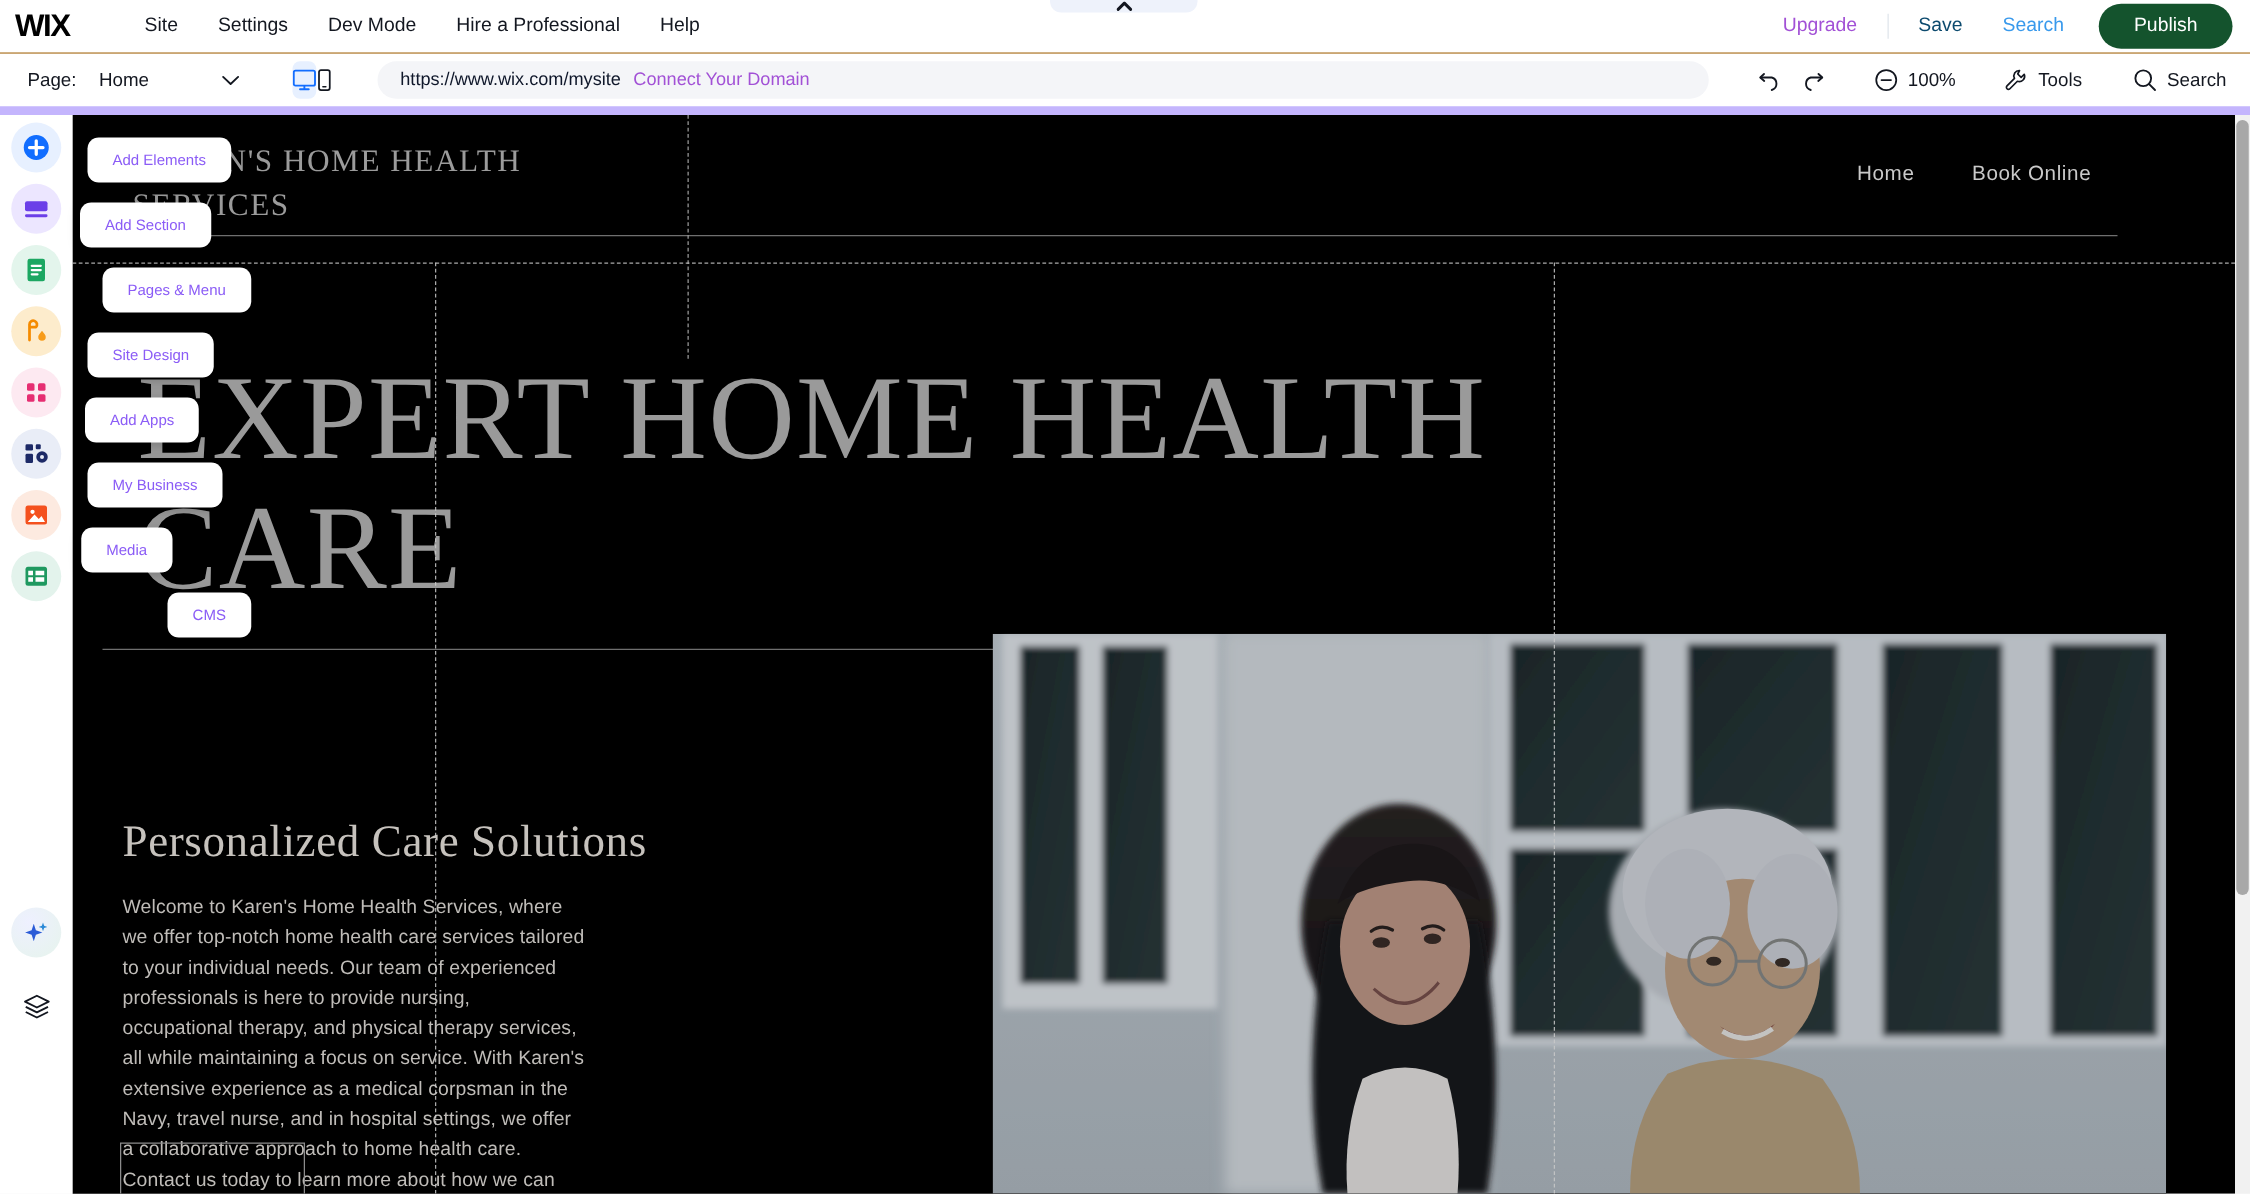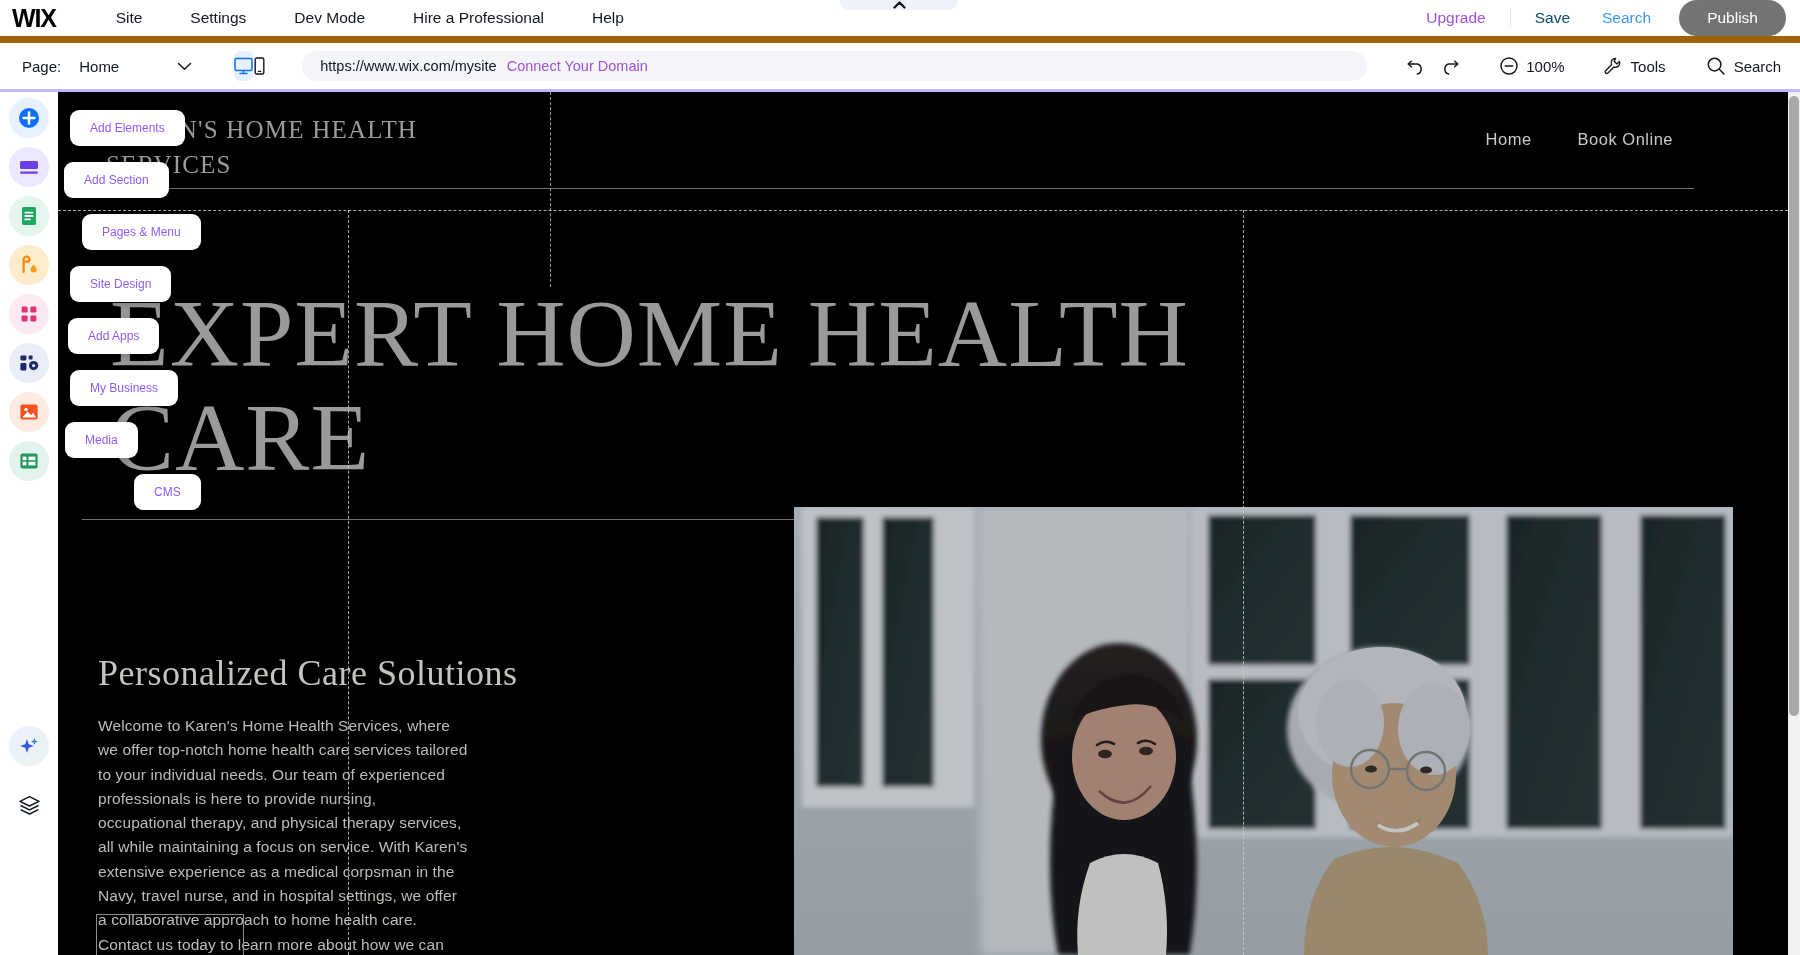--- a/index.html
+++ b/index.html
@@ -8,56 +8,56 @@
     background: #ffffff;
     font-family: "Liberation Sans", sans-serif;
     overflow: hidden;
   }
   #app { position: relative; width: 1800px; height: 955px; background:#fff; }
 
   
   .topbar {
     position: absolute; left:0; top:0; width:1800px; height:43px;
     background:#fff; display:flex; align-items:center;
-    border-bottom: 7px solid #a16207;
+    border-bottom: 1px solid #a16207;
   }
   .wix-logo {
     margin-left: 12px; font-size: 25px; font-weight: 800;
     letter-spacing: -1.2px; color:#000;
     font-family: "Liberation Sans", sans-serif;
   }
-  .topmenu { display:flex; align-items:center; margin-left:44px; gap:16px; }
+  .topmenu { display:flex; align-items:center; margin-left:44px; gap:0; }
   .topmenu-item {
     font-size: 15.5px; color:#131720; padding: 6px 16px;
     cursor: pointer; white-space: nowrap; border-radius:4px;
   }
   .top-right { margin-left:auto; display:flex; align-items:center; padding-right:14px; gap:0; }
   .link-upgrade { color:#a251d6; font-size:15.5px; padding:6px 16px; cursor:pointer; }
   .vsep { width:1px; height:20px; background:#dfe5eb; margin:0 8px; }
   .link-save { color:#0c4a6e; font-size:15.5px; padding:6px 16px; cursor:pointer; }
   .link-preview { color:#3899ec; font-size:15.5px; padding:6px 16px; cursor:pointer; }
   .btn-publish {
-    background:#737373; color:#fff; font-size:15.5px; font-weight:500;
+    background:#14532d; color:#fff; font-size:15.5px; font-weight:500;
     border:none; border-radius:20px; padding:9px 28px; margin-left:12px;
     cursor:pointer;
   }
 
   
   .collapse-handle {
     position:absolute; left:840px; top:-9px; width:118px; height:19px;
     background:#eef2fb; border-radius:0 0 9px 9px; z-index:30;
     display:flex; align-items:flex-end; justify-content:center;
   }
   .collapse-handle svg { display:block; margin-bottom:1px; }
 
   
   .secondbar {
     position:absolute; left:0; top:43px; width:1800px; height:49px;
     background:#fff; display:flex; align-items:center;
-    border-bottom:3px solid #c4b5fd;
+    border-bottom:7px solid #c4b5fd;
   }
   .page-label { margin-left:22px; font-size:15px; color:#131720; }
   .page-value { margin-left:18px; font-size:15px; color:#131720; }
   .page-caret { margin-left:58px; display:flex; align-items:center; cursor:pointer; }
   .bar-sep { width:1px; height:30px; background:#e5e9ef; margin:0 14px; }
   .vp-btn {
     width:34px; height:30px; border-radius:6px; display:flex;
     align-items:center; justify-content:center; cursor:pointer;
   }
   .vp-btn.active { background:#e7f0ff; }

